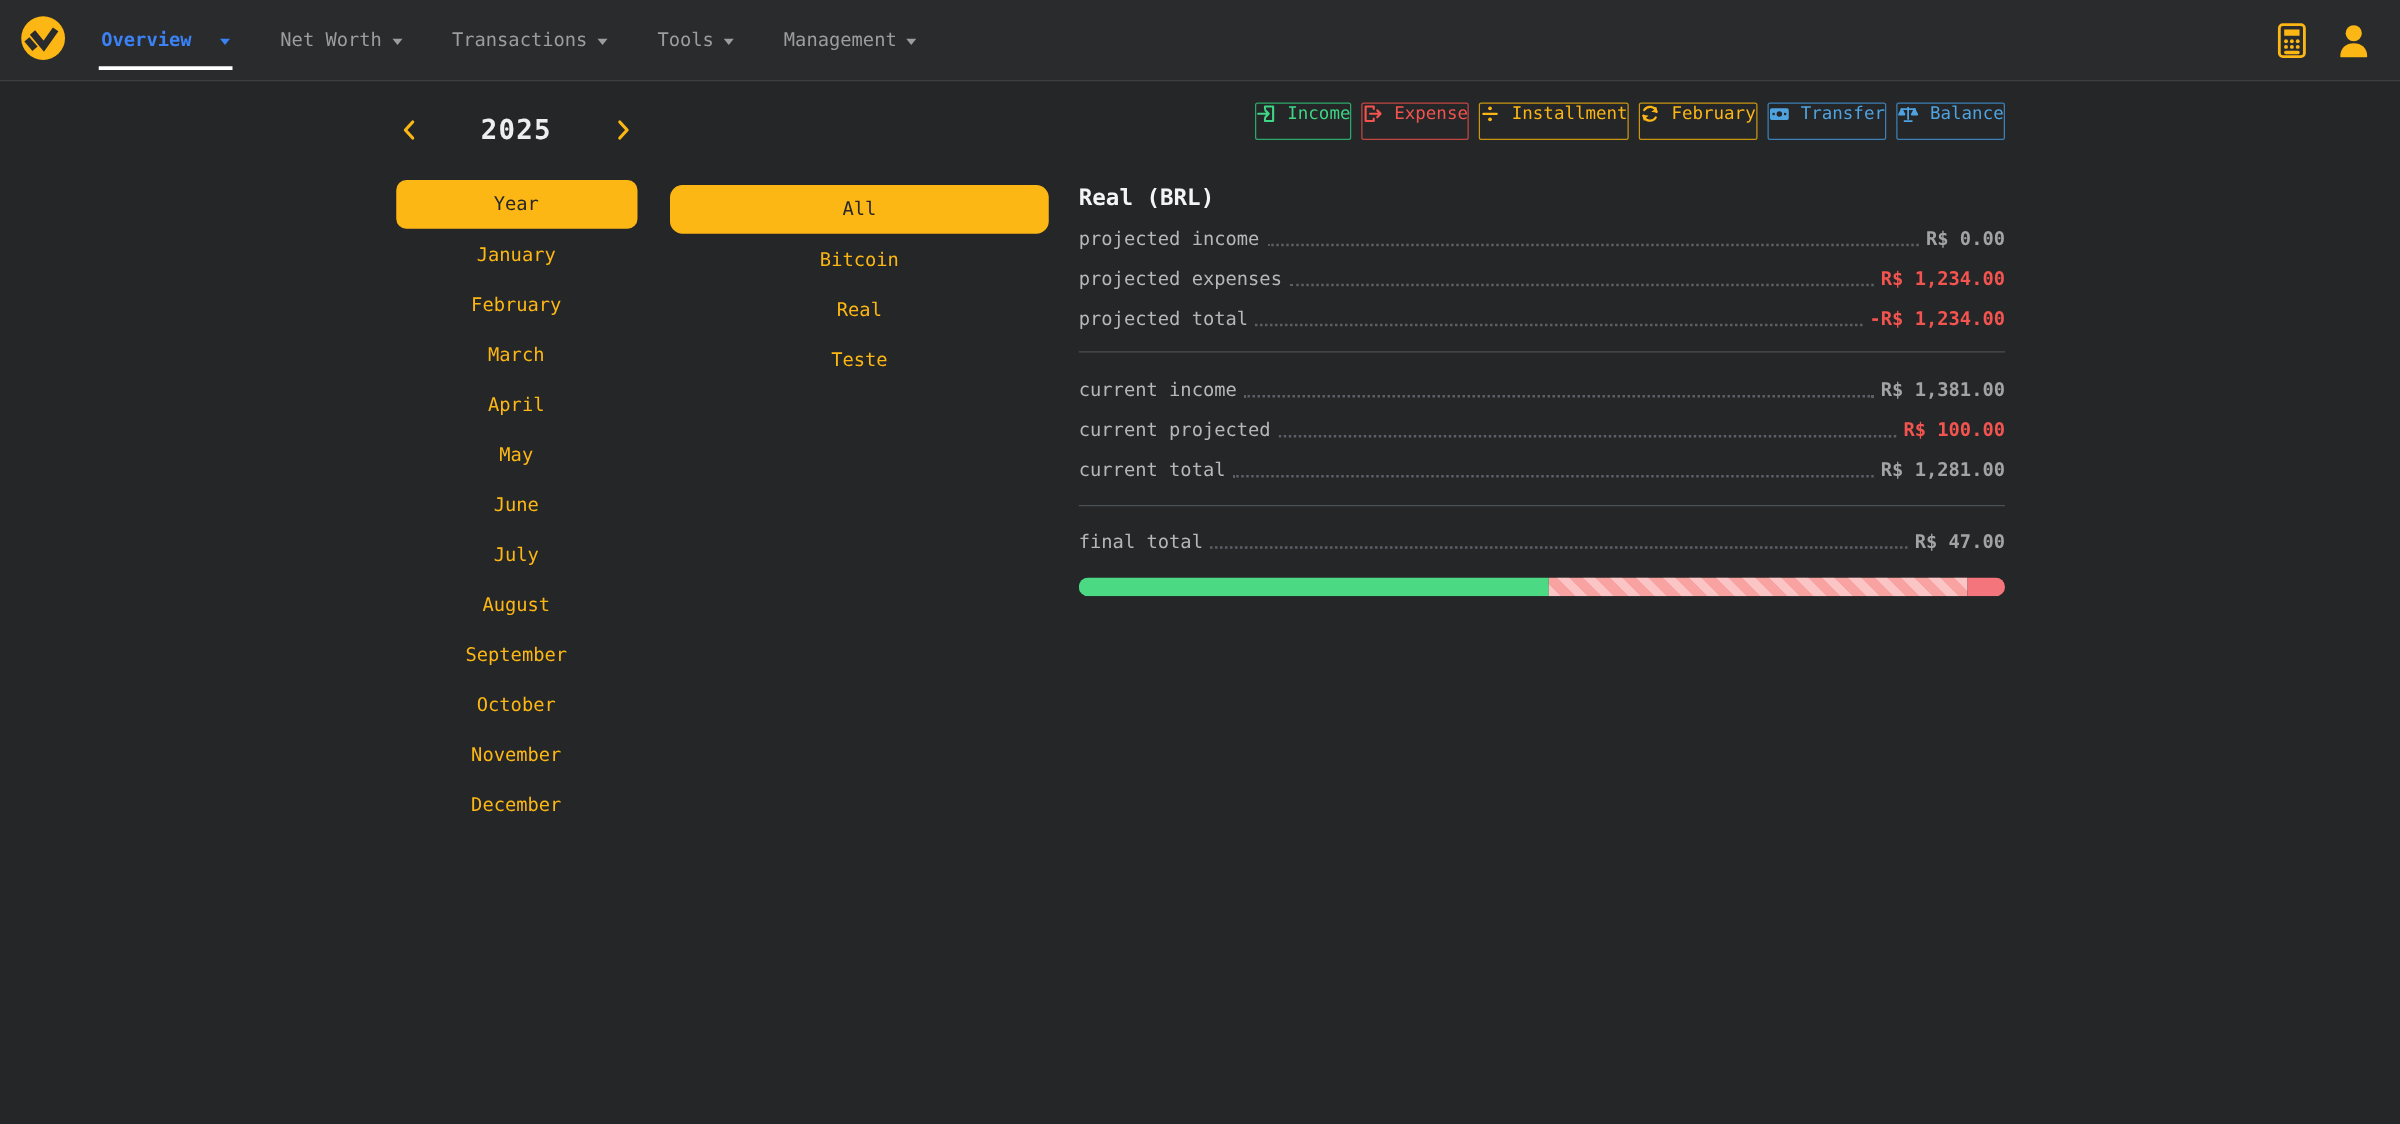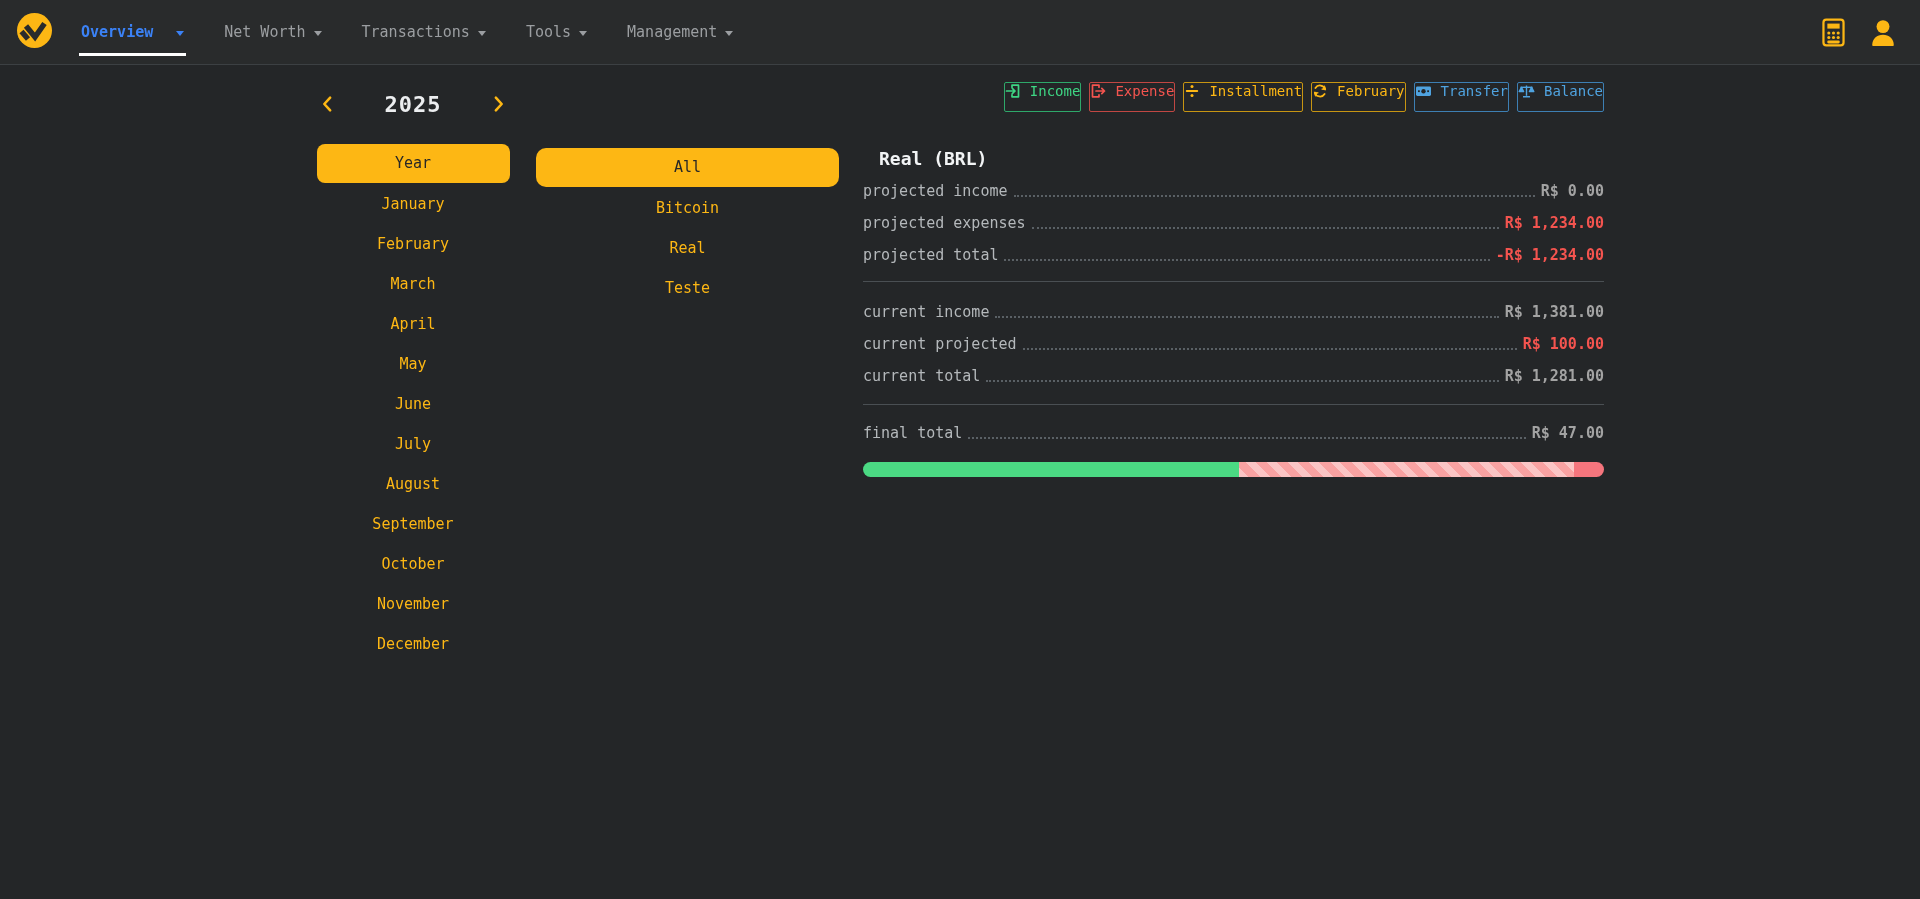--- a/index.html
+++ b/index.html
@@ -67,21 +67,21 @@
     display:flex; align-items:flex-start; gap:9px; height:30px; padding:0 0;
     border-radius:2px; border:1px solid; background:transparent; font-size:14px;
   }
   .f-green { color:#3ed684; border-color:#2ea86a; }
   .f-red   { color:#f4544f; border-color:#c14743; }
   .f-yellow{ color:#fdb714; border-color:#c79512; }
   .f-blue  { color:#4fa3e0; border-color:#3d7fb3; }
   .filter-btn svg{ flex:none; }
 
   
-  .summary-title{ margin-top:36px; color:#f2f4f5; font-size:18px; font-weight:bold;margin-left:16px; }
+  .summary-title{ margin-top:36px; color:#f2f4f5; font-size:18px; font-weight:bold; }
   .rows{ margin-top:6px; }
   .srow{ display:flex; align-items:center; height:32px; }
   .srow .lbl{ color:#b4b8bb; font-size:15px; white-space:nowrap; }
   .leader{
     flex:1; border-bottom:2px dotted #5a6065; margin:0 6px;
     position:relative; top:5px; min-width:20px;
   }
   .srow .val{ font-size:15px; font-weight:bold; white-space:nowrap; }
   .v-green{ color:#a3a3a3; }
   .v-red  { color:#f4544f; }

